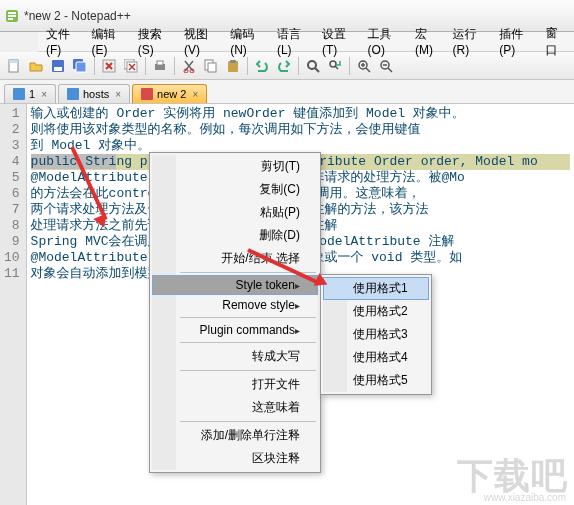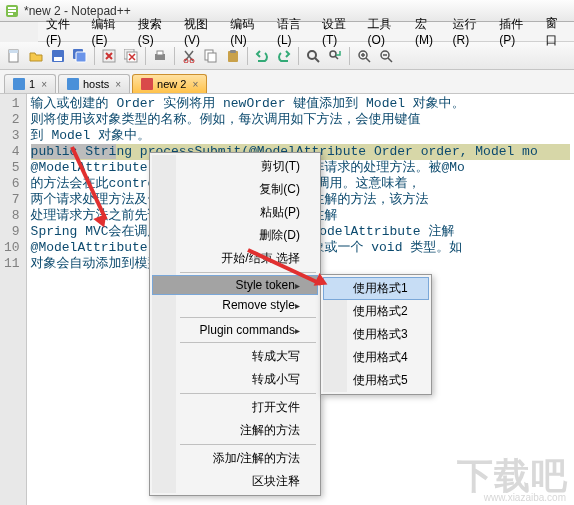--- a/index.html
+++ b/index.html
@@ -8,21 +8,21 @@
     font-size: 12px;
     background: #f0f0f0;
     width: 574px;
     height: 505px;
     overflow: hidden;
     position: relative;
   }
 
   
   .titlebar {
-    height: 22px;
+    height: 32px;
     background: linear-gradient(to bottom, #fdfdfd, #e8e8e8);
     border-bottom: 1px solid #b0b0b0;
     display: flex;
     align-items: center;
     padding: 0 4px;
   }
   .titlebar .appicon { width: 16px; height: 16px; display: inline-flex; align-items: center; justify-content: center; margin-right: 4px; }
   .titlebar .title { color: #333; }
 
   
@@ -427,33 +427,30 @@
     </div>
     <div class="msep"></div>
     <div class="mrow">
       <span>Plugin commands</span>
       <span class="arrow">▸</span>
     </div>
     <div class="msep"></div>
     <div class="mrow">
       <span>转成大写</span>
     </div>
-    <div class="mrow">
-      <span>转成小写</span>
-    </div>
     <div class="msep"></div>
     <div class="mrow">
       <span>打开文件</span>
     </div>
     <div class="mrow">
-      <span>注解的方法</span>
+      <span>这意味着</span>
     </div>
     <div class="msep"></div>
     <div class="mrow">
-      <span>添加/注解的方法</span>
+      <span>添加/删除单行注释</span>
     </div>
     <div class="mrow">
       <span>区块注释</span>
     </div>
   </div>
 
 <div class="submenu" id="submenu">
   <div class="iconcol"></div>
 <div class="mrow hover"><span>使用格式1</span></div>
     <div class="mrow"><span>使用格式2</span></div>

